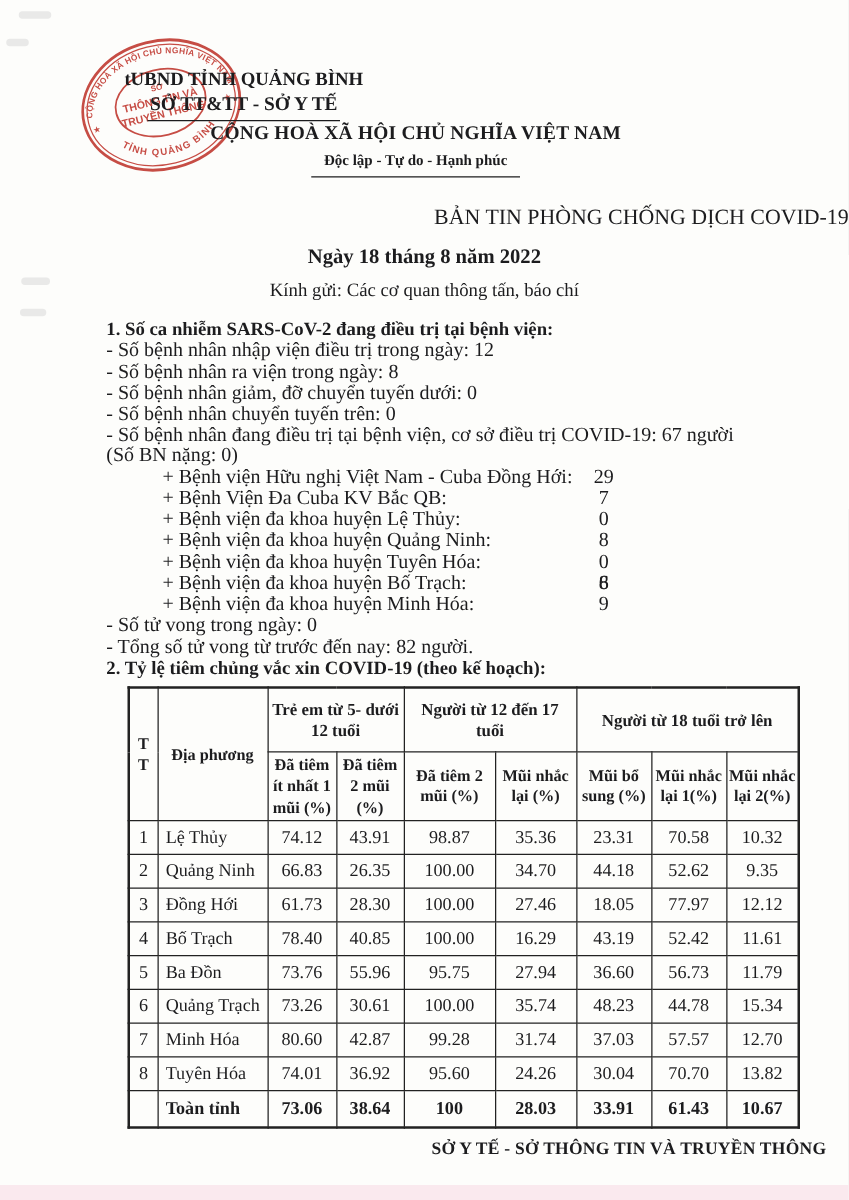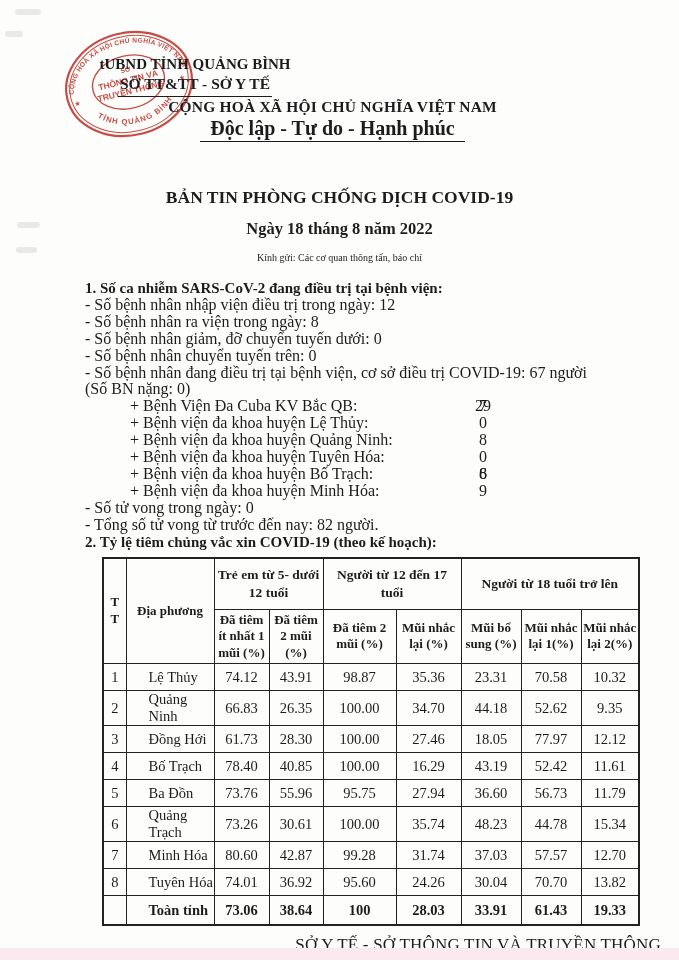--- a/index.html
+++ b/index.html
@@ -10,48 +10,48 @@
     color:#1c1c1e;
   }
   
   .header-row{display:flex;padding-top:54px;position:relative;z-index:2;flex-direction:column;}
   .org-left{width:330px;text-align:center;padding-left:60px;box-sizing:border-box;}
   .org-right{flex:1;text-align:center;padding-right:14px;}
   .org-left .l1{font-weight:bold;font-size:15px;line-height:20px;}
   .org-left .l2{font-weight:bold;font-size:15.5px;line-height:20px;}
   .org-left .l2 span{display:inline-block;border-bottom:1.6px solid #1c1c1e;padding:0 2px 2px 2px;}
   .org-right .l1{font-weight:bold;font-size:15.5px;line-height:20px;letter-spacing:.2px;}
-  .org-right .l2{font-weight:bold;font-size:20px;line-height:22px;}
+  .org-right .l2{font-weight:bold;font-size:12px;line-height:22px;}
   .org-right .l2 span{display:inline-block;border-bottom:1.6px solid #1c1c1e;padding:0 10px 2px 10px;}
   
   .stamp{position:absolute;left:62px;top:28px;width:134px;height:112px;z-index:1;
          transform:rotate(-14deg);opacity:.9;}
   
-  .title{margin-top:44px;text-align:center;font-weight:bold;font-size:17.5px;line-height:22px;}
+  .title{margin-top:20px;text-align:right;font-weight:normal;font-size:17.5px;line-height:22px;}
   .date-line{margin-top:11px;text-align:center;font-weight:bold;font-size:16.5px;line-height:20px;}
   .period-line{text-align:center;font-weight:bold;font-size:16.5px;line-height:20px;}
-  .salutation{margin-top:9px;text-align:center;font-size:10px;line-height:19px;}
+  .salutation{margin-top:9px;text-align:center;font-size:15px;line-height:19px;}
   
   .content{padding:0 30px 0 85px;margin-top:13px;}
   .bline{font-size:16px;line-height:16.9px;}
   .bline.bold{font-weight:bold;font-size:15px;}
   .hosp{position:relative;padding-left:45px;}
   .hosp .num{position:absolute;left:380px;width:36px;text-align:center;}
   
   table.vax{border-collapse:collapse;margin:6px 0 0 17px;table-layout:fixed;width:536px;}
   table.vax th,table.vax td{border:1.4px solid #222;padding:0;overflow:hidden;}
   table.vax{border:2px solid #222;}
   table.vax th{font-weight:bold;font-size:13px;line-height:1.28;text-align:center;vertical-align:middle;padding:2px 1px;}
   table.vax th.grp{font-size:13.5px;height:46px;}
   table.vax td{font-size:14.5px;height:26px;text-align:center;vertical-align:middle;}
-  table.vax td.name{text-align:left;padding-left:22px;margin-left:44px;}
+  table.vax td.name{text-align:left;padding-left:6px;margin-left:44px;}
   table.vax tr.total td{font-weight:bold;height:28px;}
   
   .footer{margin-top:9px;text-align:right;padding-right:18px;
-          font-weight:normal;font-size:17px;letter-spacing:.2px;}
+          font-weight:bold;font-size:14px;letter-spacing:.2px;}
   
   .smudge{position:absolute;background:#d9d9d9;opacity:.55;border-radius:3px;}
   .pink-strip{position:absolute;left:0;right:0;bottom:0;height:12px;background:#fae9ee;}
 </style>
 </head>
 <body>
 
 <div class="page">
 
   <div class="smudge" style="left:15px;top:9px;width:26px;height:6px;"></div>
@@ -102,21 +102,21 @@
   <div class="content">
 
     <div class="bline bold">1. Số ca nhiễm SARS-CoV-2 đang điều trị tại bệnh viện:</div>
     <div class="bline">- Số bệnh nhân nhập viện điều trị trong ngày: 12</div>
     <div class="bline">- Số bệnh nhân ra viện trong ngày: 8</div>
     <div class="bline">- Số bệnh nhân giảm, đỡ chuyển tuyến dưới: 0</div>
     <div class="bline">- Số bệnh nhân chuyển tuyến trên: 0</div>
     <div class="bline">- Số bệnh nhân đang điều trị tại bệnh viện, cơ sở điều trị COVID-19: 67 người</div>
     <div class="bline">(Số BN nặng: 0)</div>
 
-    <div class="bline hosp"><span class="num">29</span></div>
+    <div class="bline hosp"><span>+ Bệnh viện Hữu nghị Việt Nam - Cuba Đồng Hới:</span><span class="num">29</span></div>
     <div class="bline hosp"><span>+ Bệnh Viện Đa Cuba KV Bắc QB:</span><span class="num">7</span></div>
     <div class="bline hosp"><span>+ Bệnh viện đa khoa huyện Lệ Thủy:</span><span class="num">0</span></div>
     <div class="bline hosp"><span>+ Bệnh viện đa khoa huyện Quảng Ninh:</span><span class="num">8</span></div>
     <div class="bline hosp"><span>+ Bệnh viện đa khoa huyện Tuyên Hóa:</span><span class="num">0</span></div>
     <div class="bline hosp"><span class="num">8</span></div>
     <div class="bline hosp"><span>+ Bệnh viện đa khoa huyện Bố Trạch:</span><span class="num">6</span></div>
     <div class="bline hosp"><span>+ Bệnh viện đa khoa huyện Minh Hóa:</span><span class="num">9</span></div>
 
     <div class="bline">- Số tử vong trong ngày: 0</div>
     <div class="bline">- Tổng số tử vong từ trước đến nay: 82 người.</div>
@@ -244,21 +244,21 @@
         </tr>
         <tr class="total">
           <td></td>
             <td class="name">Toàn tỉnh</td>
             <td>73.06</td>
             <td>38.64</td>
             <td>100</td>
             <td>28.03</td>
             <td>33.91</td>
             <td>61.43</td>
-            <td>19.33</td>
+            <td>10.67</td>
         </tr>
       </tbody>
     </table>
   </div>
 
   <div class="footer">SỞ Y TẾ -  SỞ THÔNG TIN VÀ TRUYỀN THÔNG</div>
 
   <div class="pink-strip"></div>
 </div>
 

